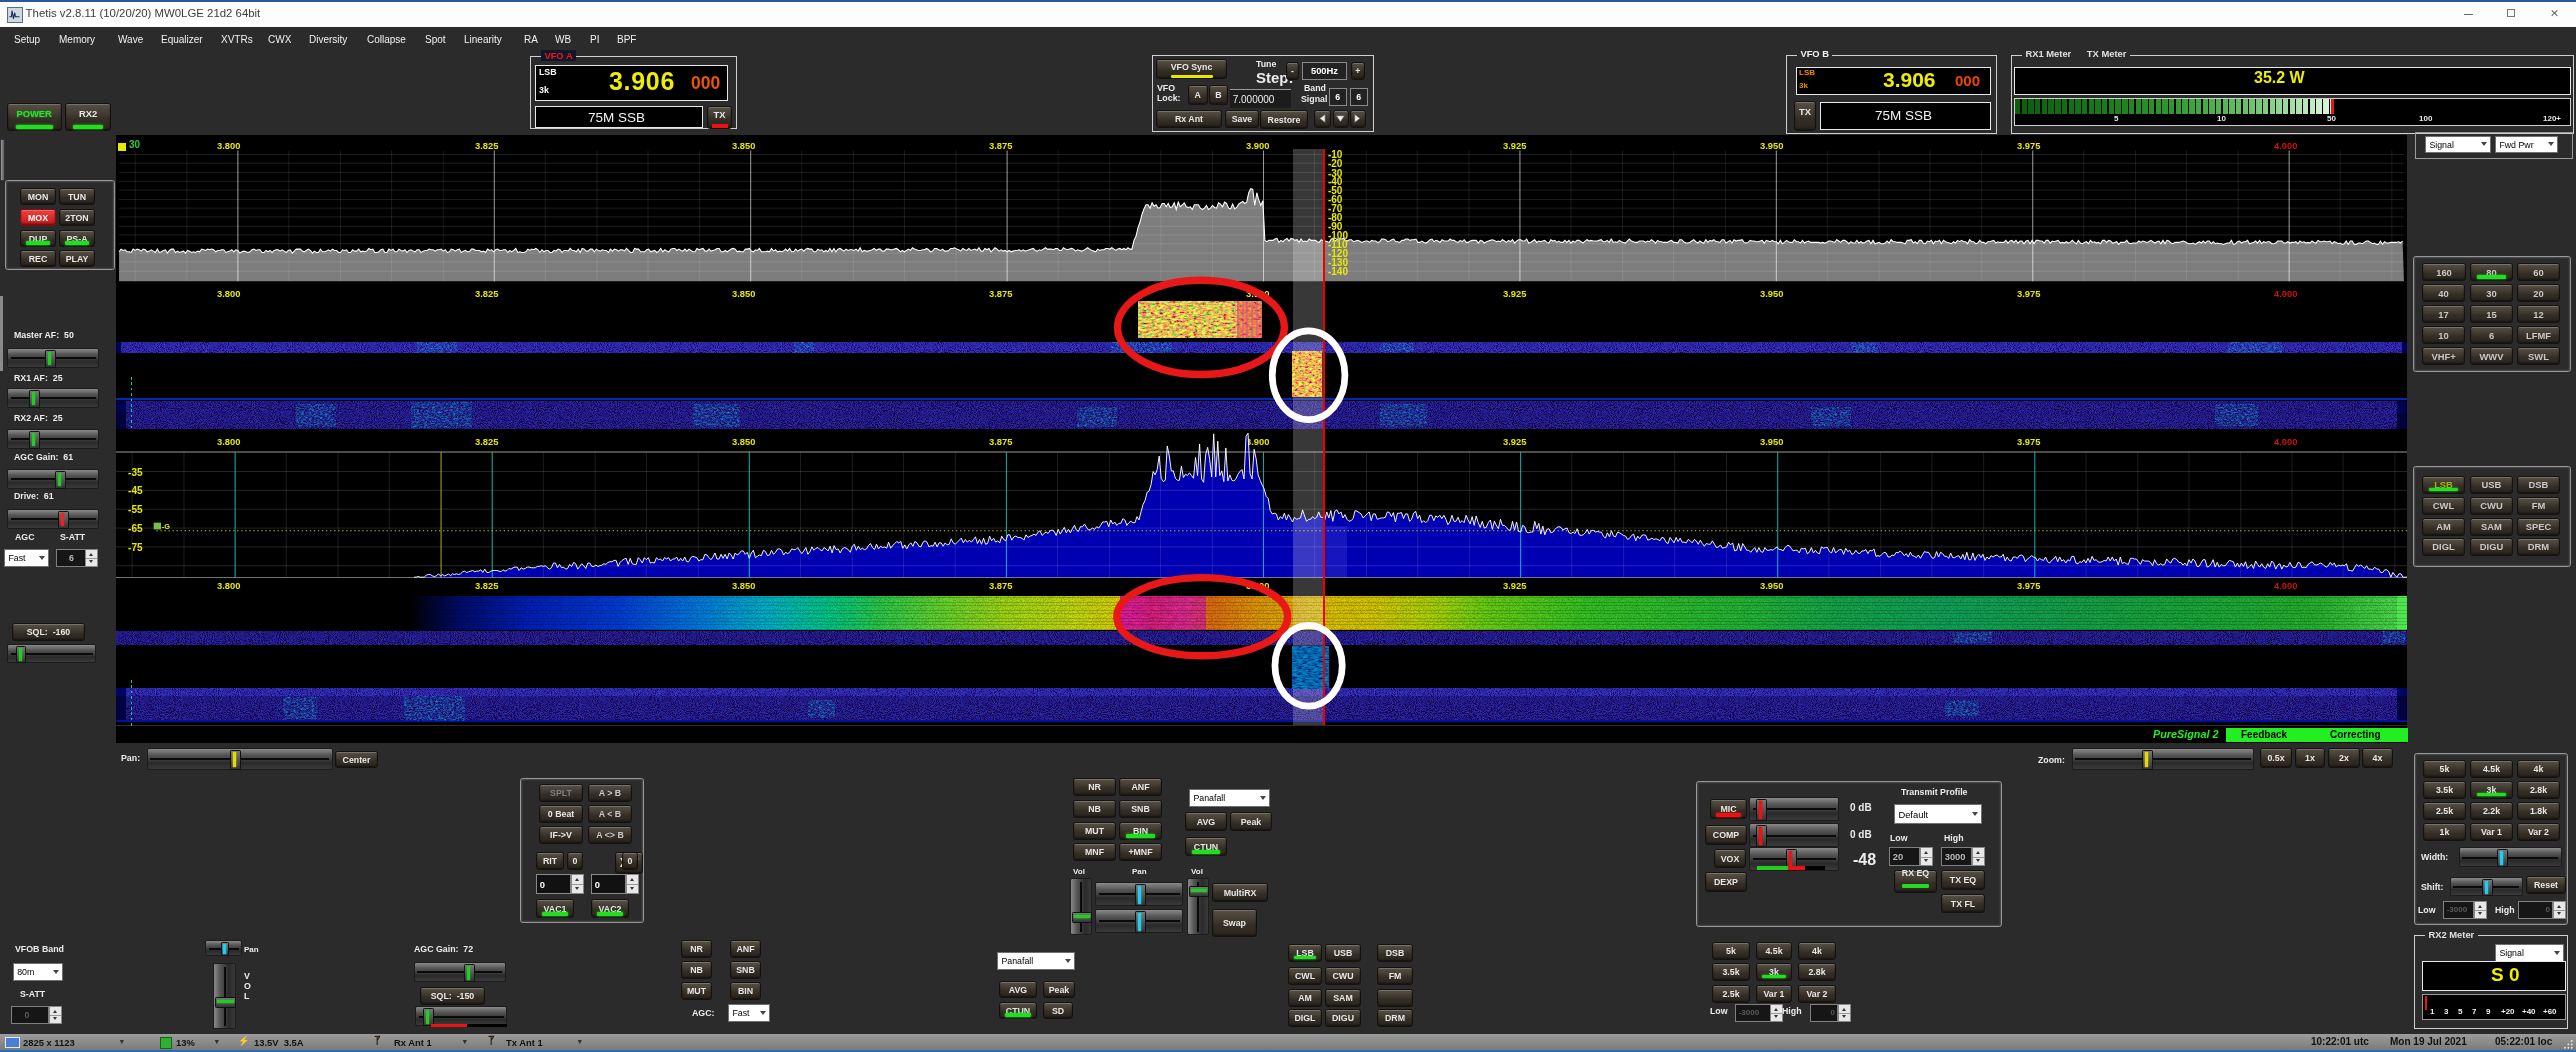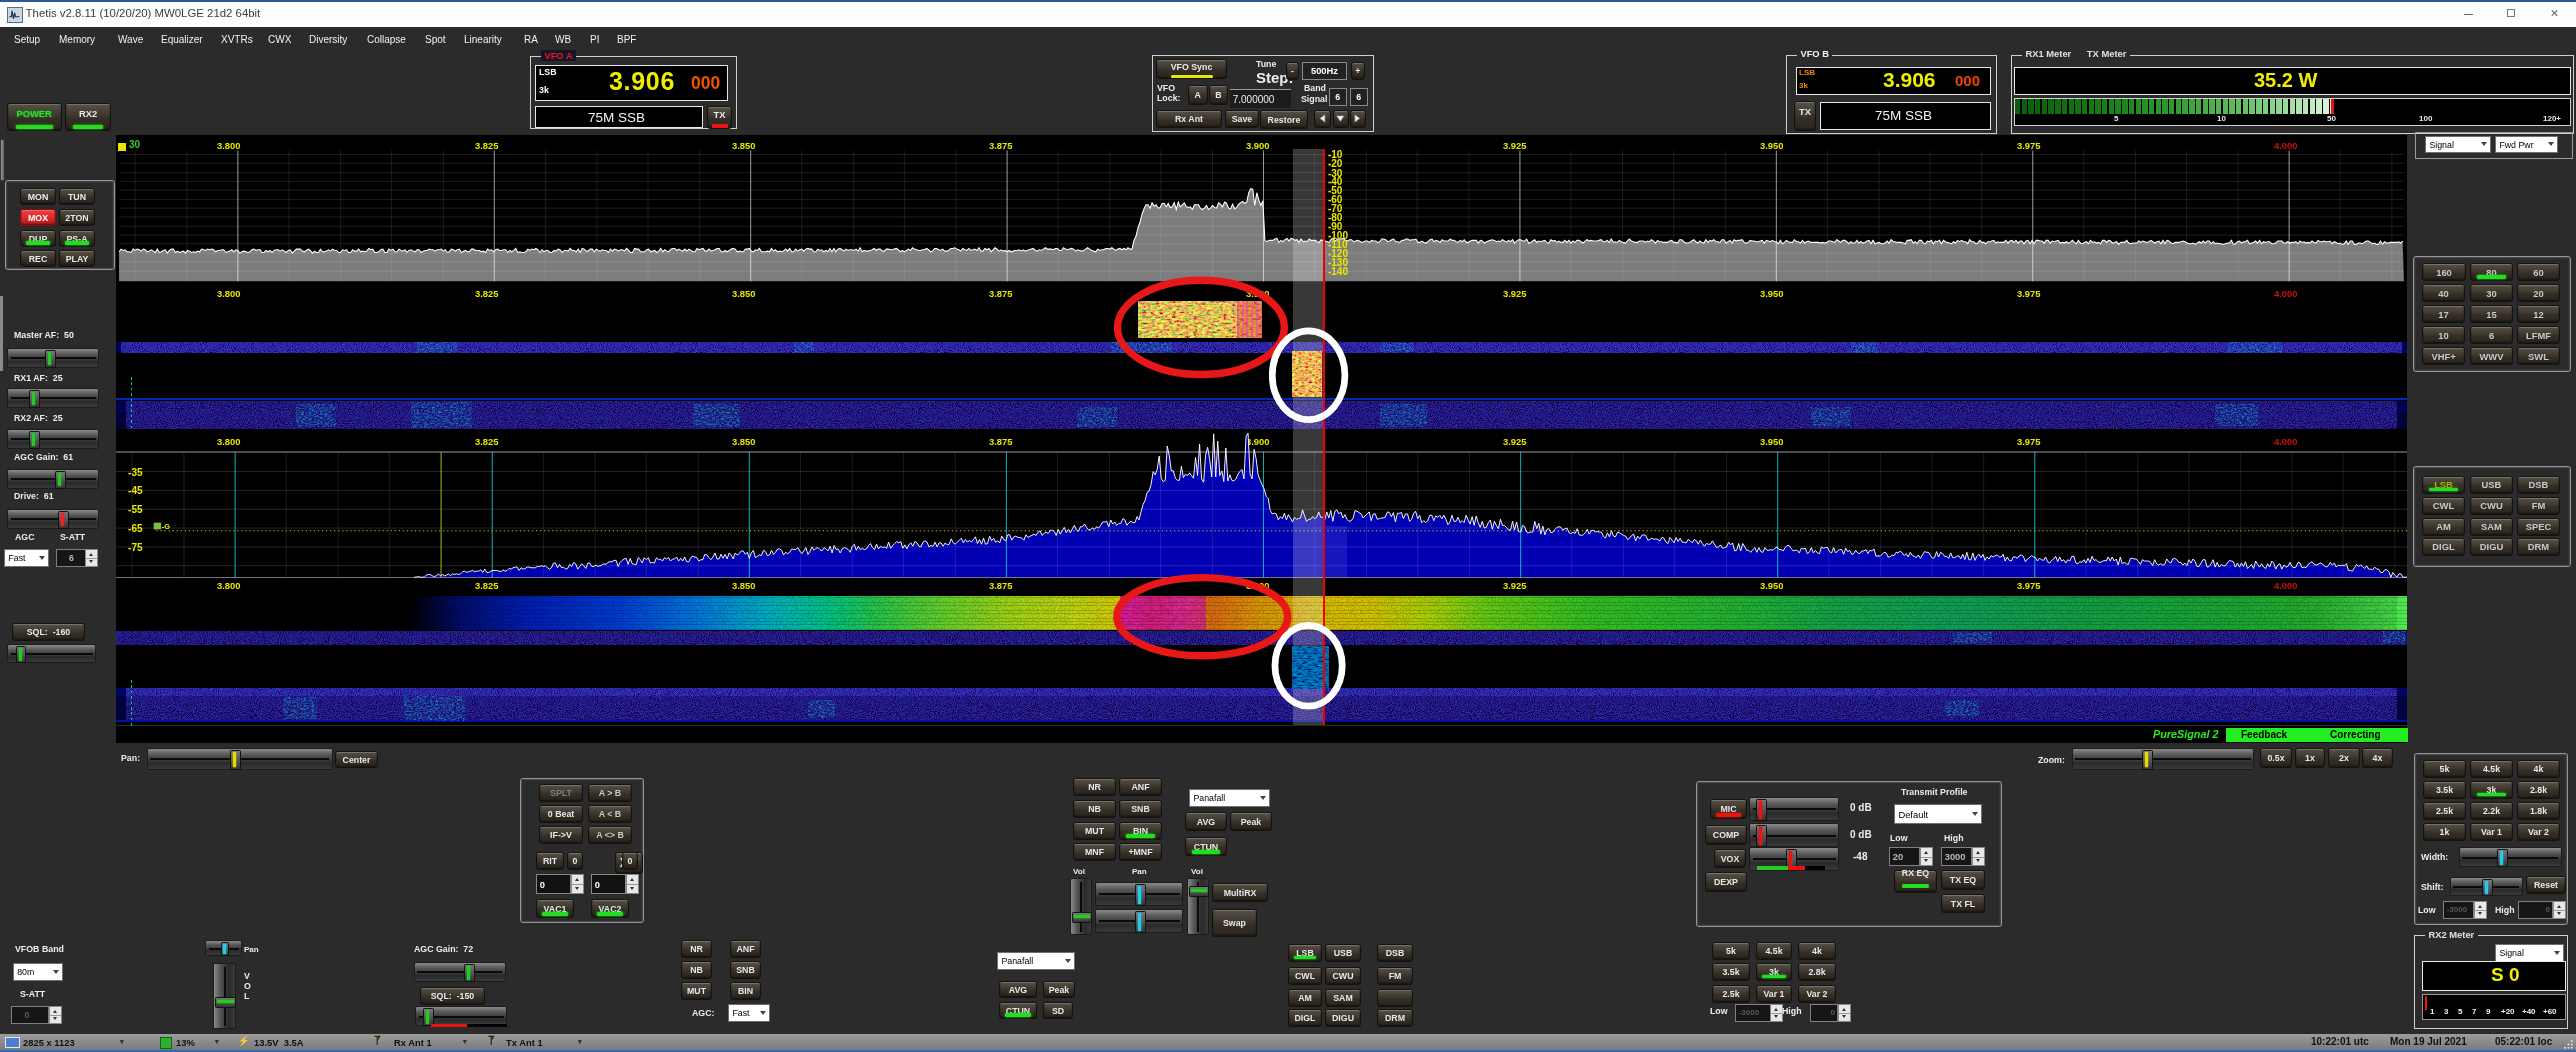--- a/index.html
+++ b/index.html
@@ -151,21 +151,21 @@
 <div style="position:absolute;left:1883px;top:68px;font-size:21px;color:#eeee00;font-weight:bold;white-space:nowrap;">3.906</div>
 <div style="position:absolute;left:1955px;top:72px;font-size:15px;color:#ee4400;font-weight:bold;white-space:nowrap;">000</div>
 <div class="btn" style="position:absolute;left:1794px;top:101px;width:22px;height:30px;font-size:9.4px;">
     <span style="margin-bottom:9.4px">TX</span>
   </div>
 <div style="position:absolute;left:1820px;top:102px;width:171px;height:28px;background:#000;border:1.3px solid #e8e8e8;box-sizing:border-box"></div>
 <div style="position:absolute;left:1875px;top:108px;font-size:13.5px;color:#f2f2f2;font-weight:normal;white-space:nowrap;">75M SSB</div>
 <div style="position:absolute;left:2011px;top:55px;width:563px;height:79px;border:1.3px solid #cfcfcf;box-sizing:border-box"></div>
 <div style="position:absolute;left:2022px;top:48px;font-size:9.4px;font-weight:bold;color:#e0e0e0;background:#2b2b2b;padding:0 3.4px">RX1 Meter&nbsp;&nbsp;&nbsp;&nbsp;&nbsp;&nbsp;TX Meter</div>
 <div style="position:absolute;left:2014px;top:67px;width:557px;height:28px;background:#000;border:1.3px solid #e8e8e8;box-sizing:border-box"></div>
-<div style="position:absolute;left:2254px;top:69px;font-size:20px;color:#eeee00;font-weight:bold;white-space:nowrap;">35.2 W</div>
+<div style="position:absolute;left:2254px;top:69px;font-size:16px;color:#eeee00;font-weight:bold;white-space:nowrap;">35.2 W</div>
 <div style="position:absolute;left:2014px;top:98px;width:557px;height:28px;background:#000;border:0.7px solid #cfcfcf;box-sizing:border-box"></div>
 <div style="position:absolute;left:2015px;top:99px;width:316px;height:15px;background:linear-gradient(90deg,#0b5c0b,#157815 25%,#2e9a2e 50%,#6cc46c 75%,#b9e8b9 92%,#ddf6dd)"></div>
 <div style="position:absolute;left:2015px;top:99px;width:316px;height:15px;background:repeating-linear-gradient(90deg,transparent 0px,transparent 5.4px,#000 5.4px,#000 6.7px)"></div>
 <div style="position:absolute;left:2331px;top:99px;width:2.7px;height:15px;background:#ee1111"></div>
 <div style="position:absolute;left:2114px;top:114px;font-size:8px;color:#e8e8e8;font-weight:bold;white-space:nowrap;">5</div>
 <div style="position:absolute;left:2217px;top:114px;font-size:8px;color:#e8e8e8;font-weight:bold;white-space:nowrap;">10</div>
 <div style="position:absolute;left:2327px;top:114px;font-size:8px;color:#e8e8e8;font-weight:bold;white-space:nowrap;">50</div>
 <div style="position:absolute;left:2419px;top:114px;font-size:8px;color:#e8e8e8;font-weight:bold;white-space:nowrap;">100</div>
 <div style="position:absolute;left:2543px;top:114px;font-size:8px;color:#e8e8e8;font-weight:bold;white-space:nowrap;">120+</div>
 <div style="position:absolute;left:2415px;top:132px;width:158px;height:27px;border:0.7px solid #9a9a9a;box-sizing:border-box"></div>
@@ -623,21 +623,21 @@
 <div style="position:absolute;left:1850px;top:829px;font-size:10px;color:#ececec;font-weight:bold;white-space:nowrap;">0 dB</div>
 <div class="btn" style="position:absolute;left:1714px;top:849px;width:32px;height:19px;font-size:8.8px;">VOX</div>
 <div style="position:absolute;left:1749px;top:847px;width:90px;height:24px;background:linear-gradient(#8a8a8a,#555 30%,#2a2a2a 70%,#3a3a3a);border:0.7px solid #1c1c1c;border-radius:2px;box-sizing:border-box"></div>
 <div style="position:absolute;left:1753px;top:858px;width:83px;height:2px;background:#0a0a0a"></div>
 <div style="position:absolute;left:1786px;top:849px;width:8.8px;height:20px;background:linear-gradient(#777,#333);border:0.7px solid #111;border-radius:1.3px">
     <i style="position:absolute;left:2px;top:1.3px;bottom:1.3px;width:3.4px;background:#ee1111;box-shadow:0 0 2px #ee1111"></i>
   </div>
 <div style="position:absolute;left:1757px;top:866px;width:32px;height:4px;background:#22cc22"></div>
 <div style="position:absolute;left:1788px;top:866px;width:17px;height:4px;background:#ee1111"></div>
 <div style="position:absolute;left:1805px;top:866px;width:20px;height:4px;background:#000"></div>
-<div style="position:absolute;left:1853px;top:851px;font-size:10px;color:#ececec;font-weight:bold;white-space:nowrap;">-48</div>
+<div style="position:absolute;left:1853px;top:851px;font-size:16px;color:#ececec;font-weight:bold;white-space:nowrap;">-48</div>
 <div class="btn" style="position:absolute;left:1705px;top:872px;width:42px;height:20px;font-size:8.8px;">DEXP</div>
 <div style="position:absolute;left:1901px;top:787px;font-size:8.8px;color:#ececec;font-weight:bold;white-space:nowrap;">Transmit Profile</div>
 <div style="position:absolute;left:1894px;top:804px;width:88px;height:20px;background:#fff;border:0.7px solid #707070;color:#000;font-size:9.4px;display:flex;align-items:center;padding-left:3.4px;box-sizing:border-box">Default<span style="position:absolute;right:2.7px;top:7.4px;width:0;height:0;border-left:3.4px solid transparent;border-right:3.4px solid transparent;border-top:4px solid #444"></span></div>
 <div style="position:absolute;left:1890px;top:833px;font-size:8.8px;color:#ececec;font-weight:bold;white-space:nowrap;">Low</div>
 <div style="position:absolute;left:1944px;top:833px;font-size:8.8px;color:#ececec;font-weight:bold;white-space:nowrap;">High</div>
 <div style="position:absolute;left:1889px;top:847px;width:31px;height:19px;background:#161616;border:0.7px solid #808080;color:#b8b8b8;font-size:9.4px;display:flex;align-items:center;padding-left:2.7px;box-sizing:border-box;font-weight:bold">20</div>
 <div style="position:absolute;left:1920px;top:847px;width:12.8px;height:19px;background:#e8e8e8;border:0.7px solid #888;box-sizing:border-box">
     <span style="position:absolute;left:2.7px;top:3.4px;width:0;height:0;border-left:2.7px solid transparent;border-right:2.7px solid transparent;border-bottom:3.4px solid #333"></span>
     <span style="position:absolute;left:2.7px;bottom:3.4px;width:0;height:0;border-left:2.7px solid transparent;border-right:2.7px solid transparent;border-top:3.4px solid #333"></span>
     <i style="position:absolute;left:0;right:0;top:50%;height:0.7px;background:#999"></i>

